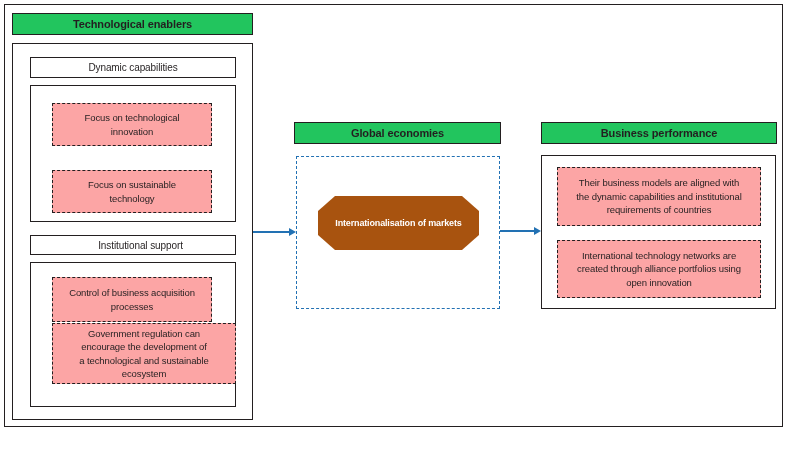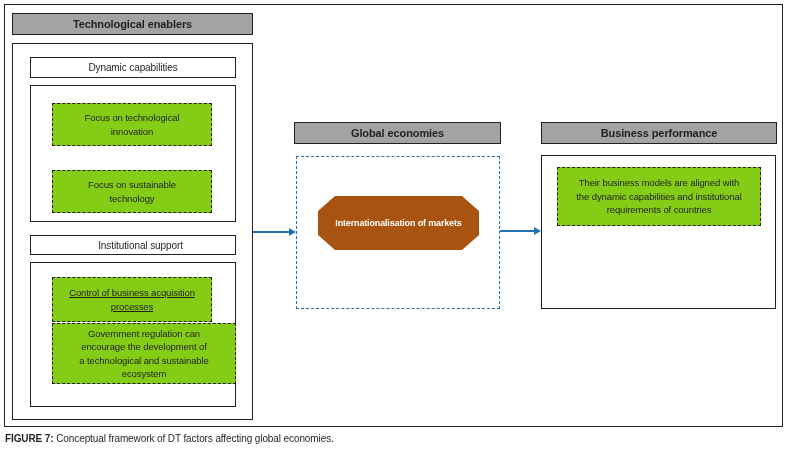--- a/index.html
+++ b/index.html
@@ -26,21 +26,21 @@
     border:1.5px solid var(--ink);
     background:#ffffff;
   }
   .hdr-box{
     border:1.5px solid var(--ink);
     display:flex;align-items:center;justify-content:center;
     text-align:center;
     font-weight:bold;
     font-size:11px;
     letter-spacing:-0.1px;
-    background:#a3a3a3;
+    background:#22c55e;
   }
   .sub-hdr{
     border:1.3px solid var(--ink);
     display:flex;align-items:center;justify-content:center;
     text-align:center;
     font-size:10px;
     letter-spacing:-0.1px;
     background:#ffffff;
   }
   .container-box{
@@ -49,21 +49,21 @@
   }
   .dashed-box{
     border:1.2px dashed var(--ink);
     display:flex;align-items:center;justify-content:center;
     text-align:center;
     font-size:9.5px;
     line-height:1.42;
     letter-spacing:-0.1px;
     white-space:pre-line;
     padding:2px;
-    background:#84cc16;
+    background:#fca5a5;
   }
   .blue-dashed{
     border:1.4px dashed var(--accent-blue);
     background:#ffffff;
   }
   .octagon{
     background:var(--node-brown);
     clip-path:polygon(17px 0, calc(100% - 17px) 0, 100% 15px, 100% calc(100% - 15px), calc(100% - 17px) 100%, 17px 100%, 0 calc(100% - 15px), 0 15px);
     display:flex;align-items:center;justify-content:center;
     color:#ffffff;
@@ -109,21 +109,21 @@
   <div class="abs dashed-box" style="left:52px;top:103px;width:160px;height:43px;">Focus on technological
 innovation</div>
 
   <div class="abs dashed-box" style="left:52px;top:170px;width:160px;height:43px;">Focus on sustainable
 technology</div>
 
   <div class="abs sub-hdr" style="left:30px;top:235px;width:206px;height:20px;padding-left:15px;">Institutional support</div>
 
   <div class="abs container-box" style="left:30px;top:262px;width:206px;height:145px;"></div>
 
-  <div class="abs dashed-box" style="left:52px;top:277px;width:160px;height:45px;text-decoration:underline;">Control of business acquisition
+  <div class="abs dashed-box" style="left:52px;top:277px;width:160px;height:45px;">Control of business acquisition
 processes</div>
 
   <div class="abs dashed-box" style="left:52px;top:323px;width:184px;height:61px;">Government regulation can
 encourage the development of
 a technological and sustainable
 ecosystem</div>
 
   <div>
     <div class="abs arrow-line" style="left:253px;top:231px;width:37px;"></div>
     <div class="abs arrow-head" style="left:289px;top:228px;"></div>
@@ -141,16 +141,18 @@
   </div>
 
   <div class="abs hdr-box" style="left:541px;top:122px;width:236px;height:22px;text-align:center;">Business performance</div>
 
   <div class="abs container-box" style="left:541px;top:155px;width:235px;height:154px;"></div>
 
   <div class="abs dashed-box" style="left:557px;top:167px;width:204px;height:59px;">Their business models are aligned with
 the dynamic capabilities and institutional
 requirements of countries</div>
 
+  <div class="abs dashed-box" style="left:557px;top:240px;width:204px;height:58px;">International technology networks are
+created through alliance portfolios using
+open innovation</div>
 
-  <div class="abs caption"><span class="cap-label">FIGURE 7:</span><span> Conceptual framework of DT factors affecting global economies.</span></div>
 
 </div>
 
 </body></html>

